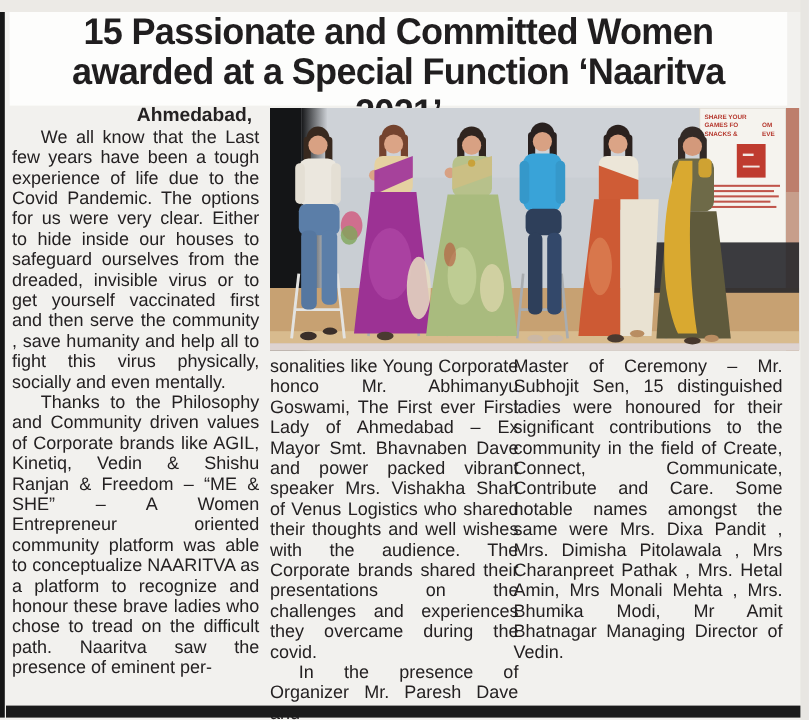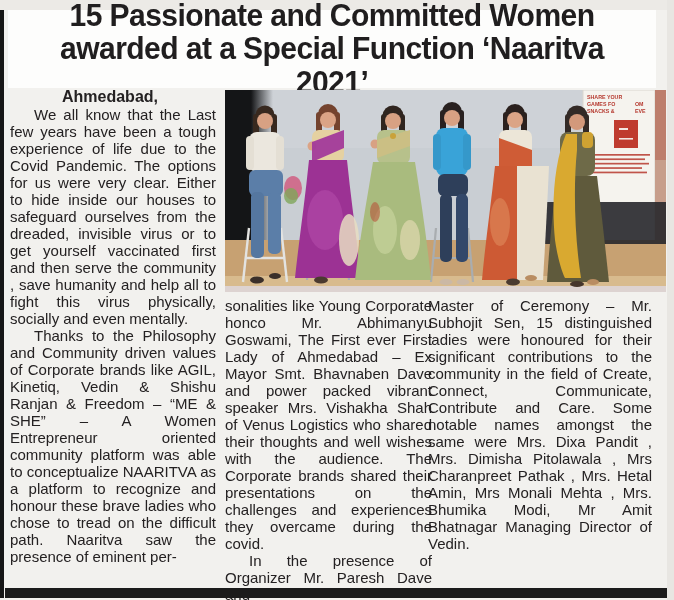--- a/index.html
+++ b/index.html
@@ -8,34 +8,34 @@
     background:#f2f1ee;overflow:hidden;
     font-family:"Liberation Sans",sans-serif;color:#242122;
   }
   .edge-top{position:absolute;left:0;top:0;width:674px;height:10px;background:#eceae6;}
   .edge-right{position:absolute;right:0;top:0;width:7px;height:600px;background:#e8e6e2;}
   .edge-left{position:absolute;left:0;top:10px;width:4px;height:588px;background:#161616;}
   .edge-bottom{position:absolute;left:5px;top:588px;width:662px;height:10px;background:#1b1b1b;}
 
   .headline-wrap{
     position:absolute;left:8px;top:10px;width:648px;height:78px;
-    background:#fdfdfc;display:flex;flex-direction:column;justify-content:center;
+    background:#fdfdfc;display:flex;flex-direction:column;justify-content:flex-start;
   }
   .headline{
     text-align:center;font-weight:bold;font-size:31px;line-height:1.08;
     letter-spacing:-0.6px;color:#201e1f;transform:scaleX(0.97);
     white-space:pre-wrap;margin:0;
   }
 
   .col{position:absolute;font-size:15px;line-height:17px;text-align:justify;}
   .col p{margin:0;}
   .col1{left:10px;top:88px;width:206px;}
   .col2{left:225px;top:297px;width:207px;}
   .col3{left:428px;top:297px;width:224px;}
-  .dateline{font-weight:bold;font-size:16px;text-align:center;padding-right:6px;margin-bottom:1px !important;}
+  .dateline{font-weight:bold;font-size:16px;text-align:right;padding-right:6px;margin-bottom:1px !important;}
   .indent{text-indent:24px;}
 
   .photo{
     position:absolute;left:225px;top:90px;width:441px;height:202px;
     background:#c9ced3;
   }
   .photo svg{display:block;}
 </style>
 </head>
 <body>

